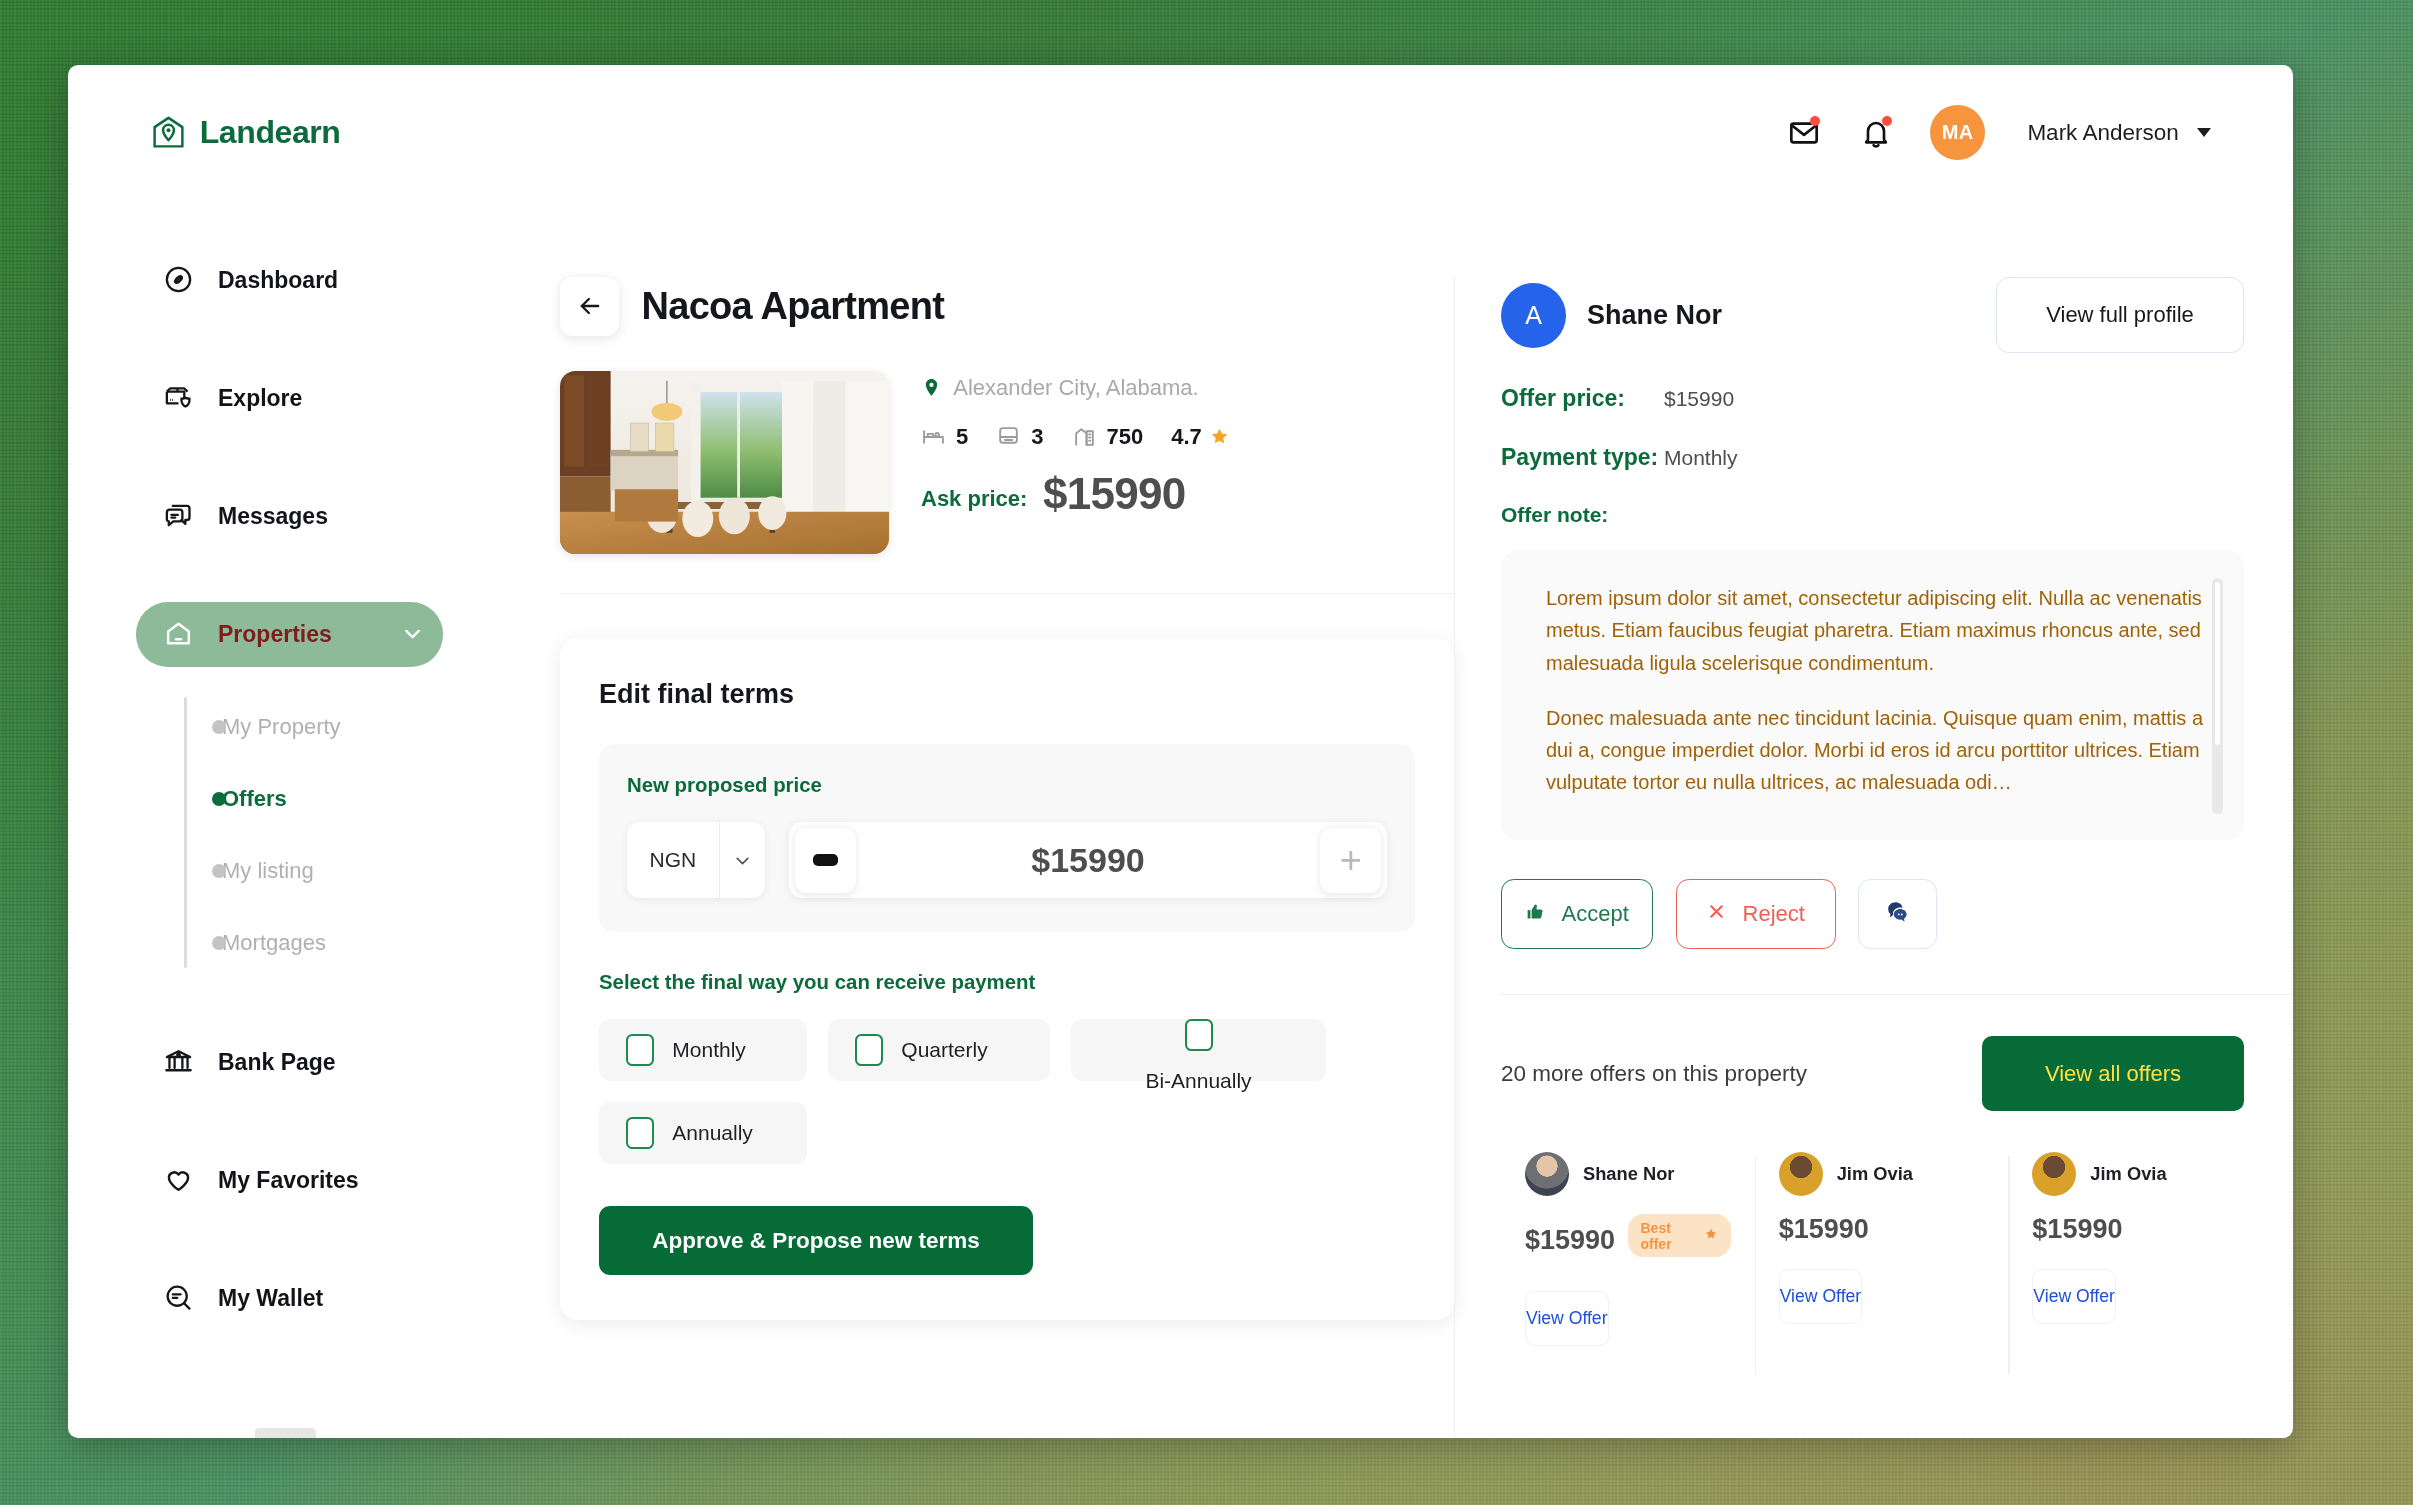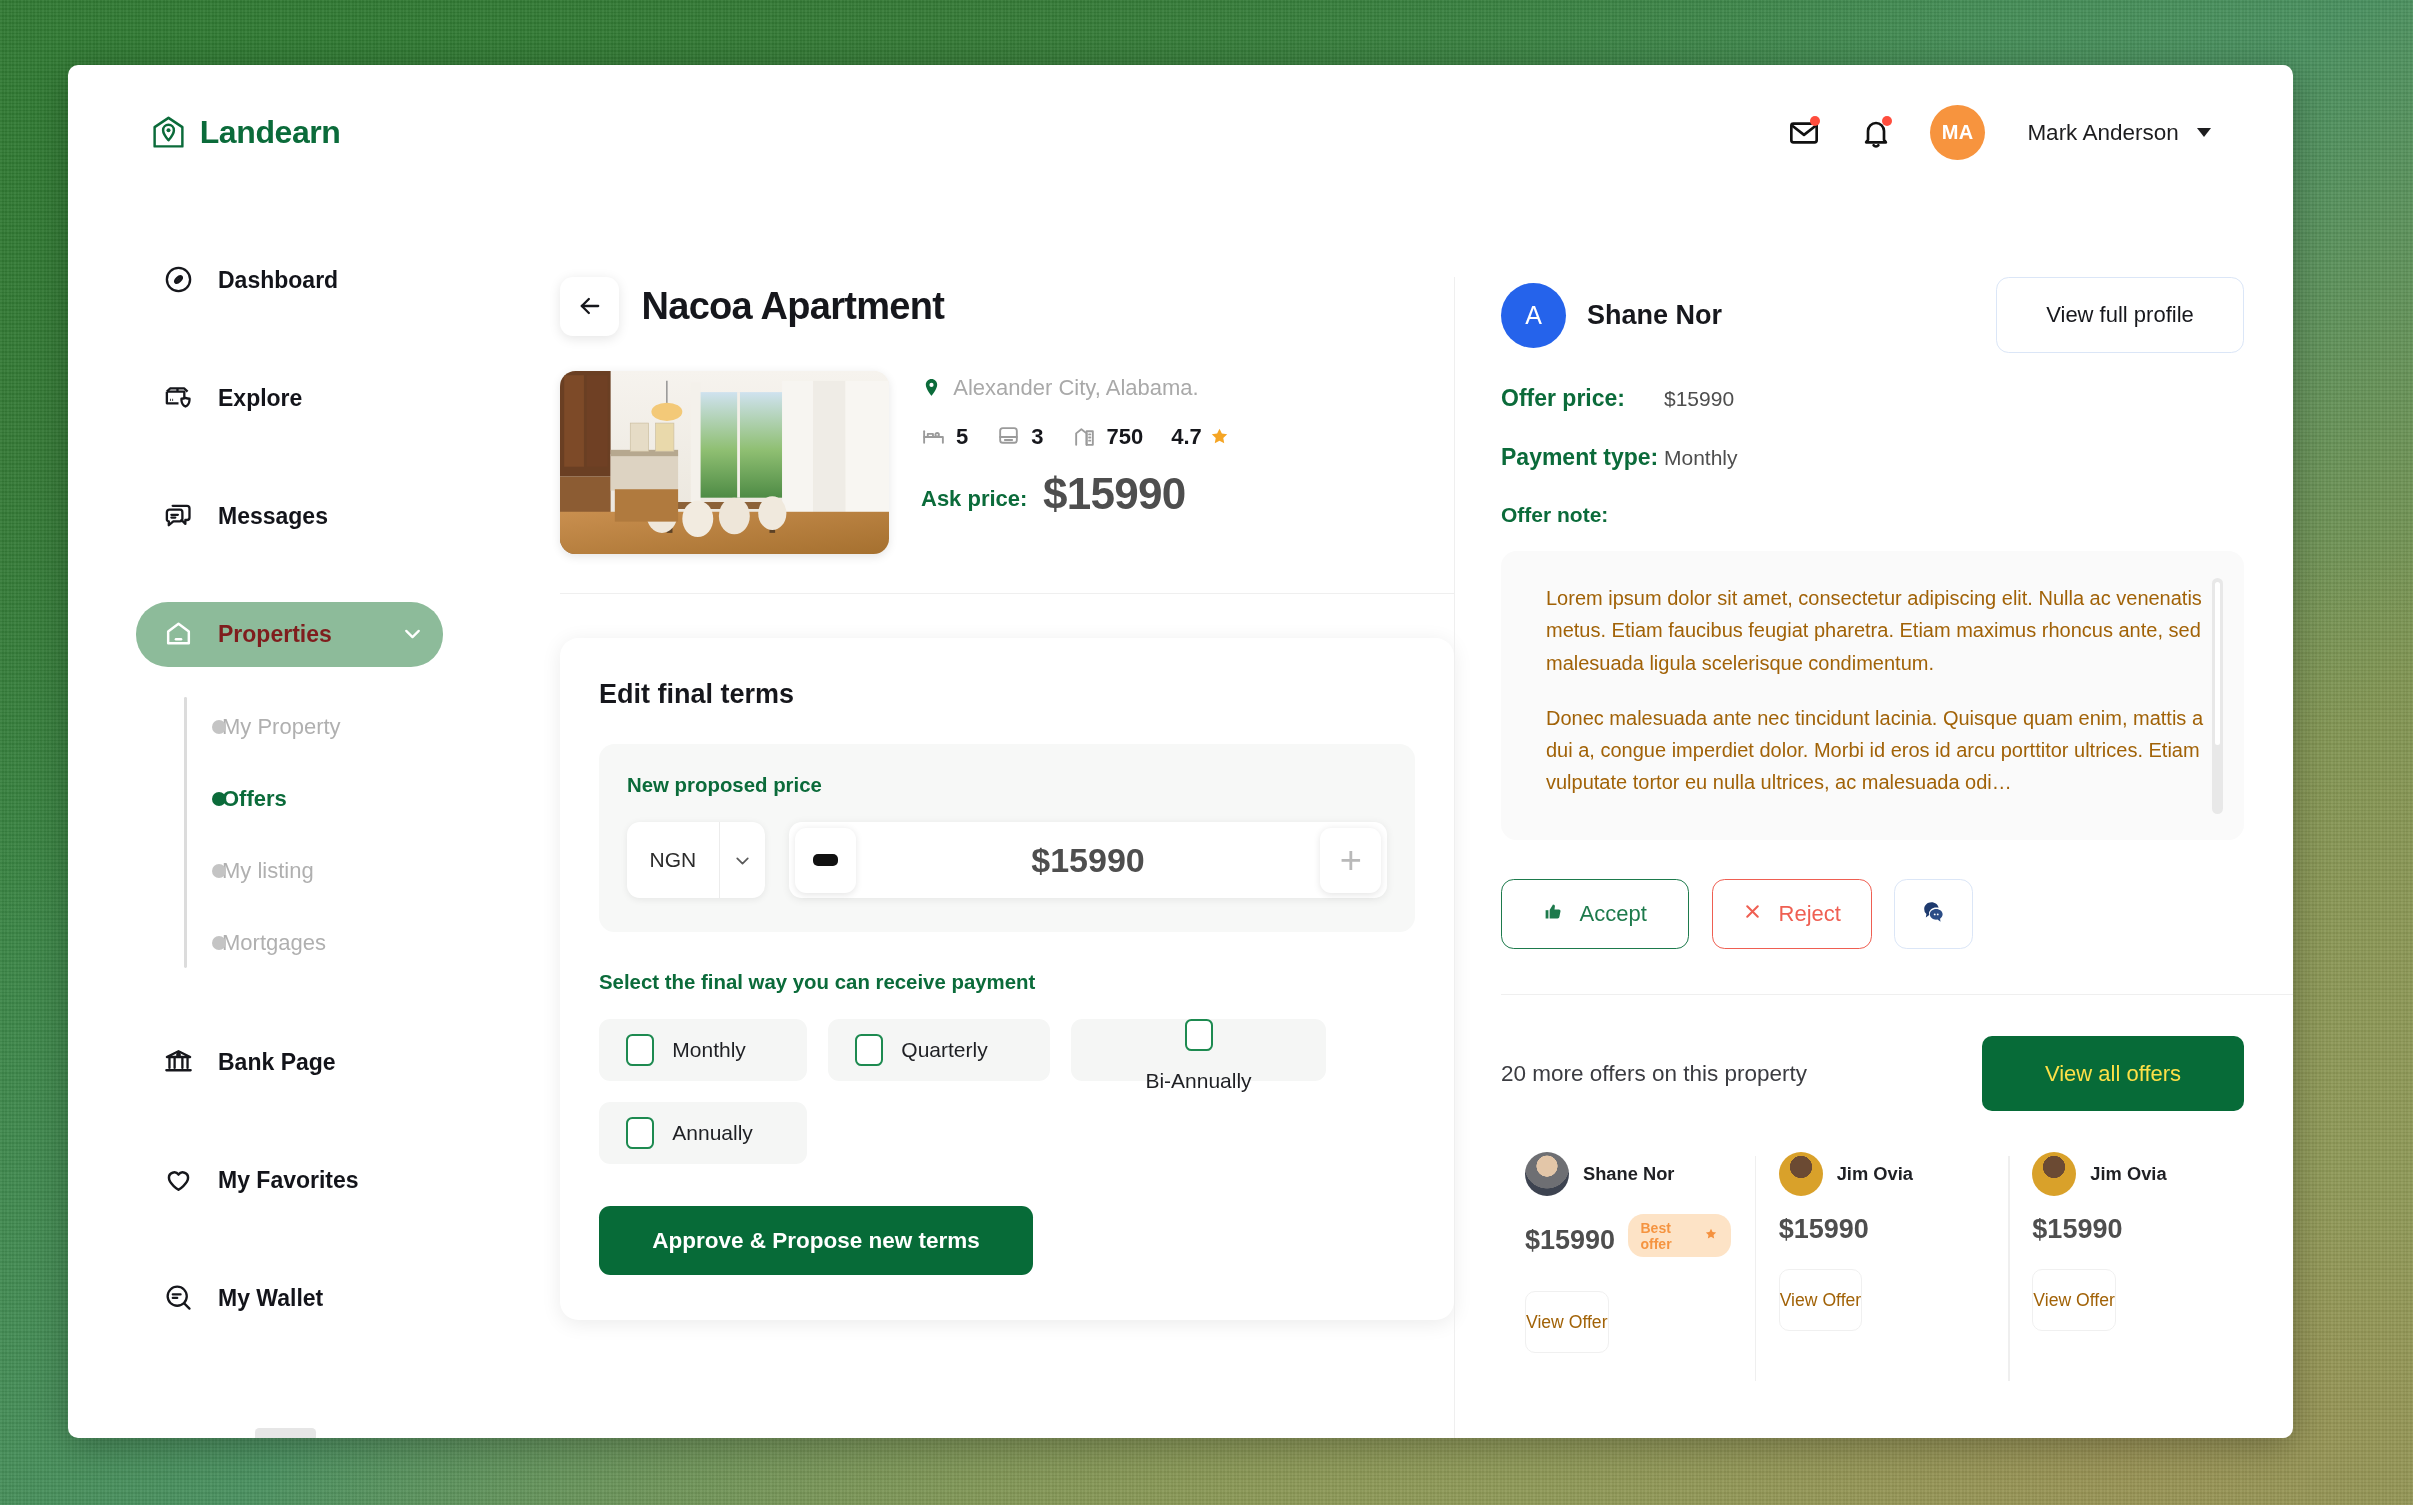--- a/index.html
+++ b/index.html
@@ -209,21 +209,21 @@
     background:#e8e8e8; border-radius: 5.6px;
   }
   .note-thumb { position:absolute; left:2.8px; top:4.2px; width:5.6px; height: 163px; background:#fff; border-radius:3.5px; }
 
   .action-row { display:flex; align-items:center; gap: 22.5px; margin-top: 39px; }
   .btn-outline {
     height: 70px; border-radius: 12.7px; background:#fff;
     display:flex; align-items:center; justify-content:center; gap: 15.5px;
     font-size: 22px; cursor:pointer; font-family:"Liberation Sans", sans-serif;
   }
-  .btn-accept { width: 188px; border: 1.4px solid #1d7a4c; color:#1d7a4c; }
+  .btn-accept { width: 152px; border: 1.4px solid #1d7a4c; color:#1d7a4c; }
   .btn-reject { width: 160px; border: 1.4px solid #ef5f52; color:#ef5f52; }
   .btn-chat { width: 79px; border: 1.4px solid #dbe6f7; }
 
   .more-divider { margin-top: 45px; margin-right: 0; border-top: 1.4px solid #efefef; }
   .more-row { display:flex; align-items:center; margin-top: 41px; padding-right: 49px; }
   .more-text { font-size: 22.5px; color:#3b3c41; }
   .view-all-btn {
     margin-left:auto; width: 262px; height: 75px; border-radius: 10px;
     background:#076b38; color:#fde047; font-size: 22px;
     display:flex; align-items:center; justify-content:center; cursor:pointer; border:none;
@@ -242,22 +242,22 @@
   .mini-pic.p3 { background: radial-gradient(circle at 50% 34%, #6b4a33 0 30%, #d9a12a 31% 100%); }
   .mini-name { font-size: 18.3px; color:#1f2024; font-weight:600; }
   .mini-price-row { display:flex; align-items:center; gap: 12.7px; margin-top: 18.3px; }
   .mini-price { font-size: 27px; font-weight:700; color:#4e4e4e; }
   .best-badge {
     display:flex; align-items:center; gap: 10px;
     background:#fde3c6; color:#f59440; border-radius: 15.5px;
     padding: 5.6px 12.7px; font-size: 14px; font-weight:600; margin-bottom: 10px;
   }
   .mini-view {
-    margin-top: 24px; height: 62px; border-radius: 10px; border:1.4px solid #f0f0f0; background:#fff;
-    display:flex; align-items:center; justify-content:center; font-size: 17.6px; color:#a16207;
+    margin-top: 24px; height: 55px; border-radius: 10px; border:1.4px solid #f0f0f0; background:#fff;
+    display:flex; align-items:center; justify-content:center; font-size: 17.6px; color:#1d4ed8;
     cursor:pointer; font-family:"Liberation Sans", sans-serif;
   }
 
   .bottom-stub {
     position:absolute; left: 187px; bottom: 0; width: 61px; height: 10px;
     background:#e6e6e6; border-radius: 4.2px 4.2px 0 0;
   }
 </style>
 </head>
 <body>

